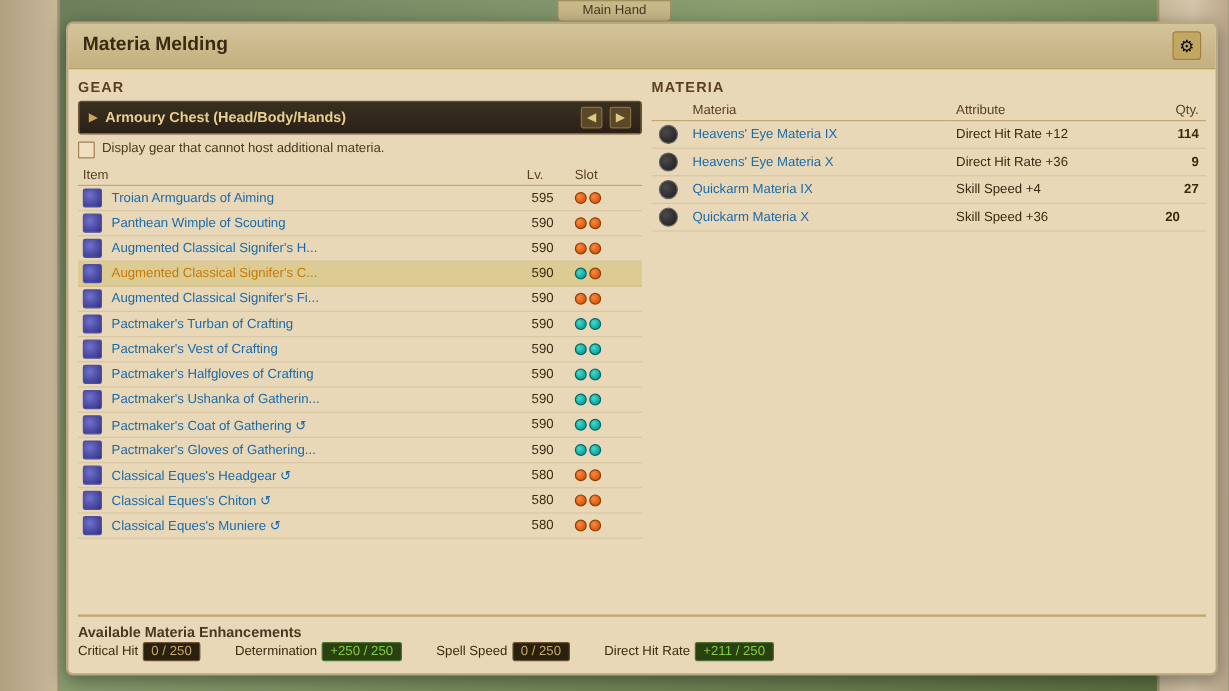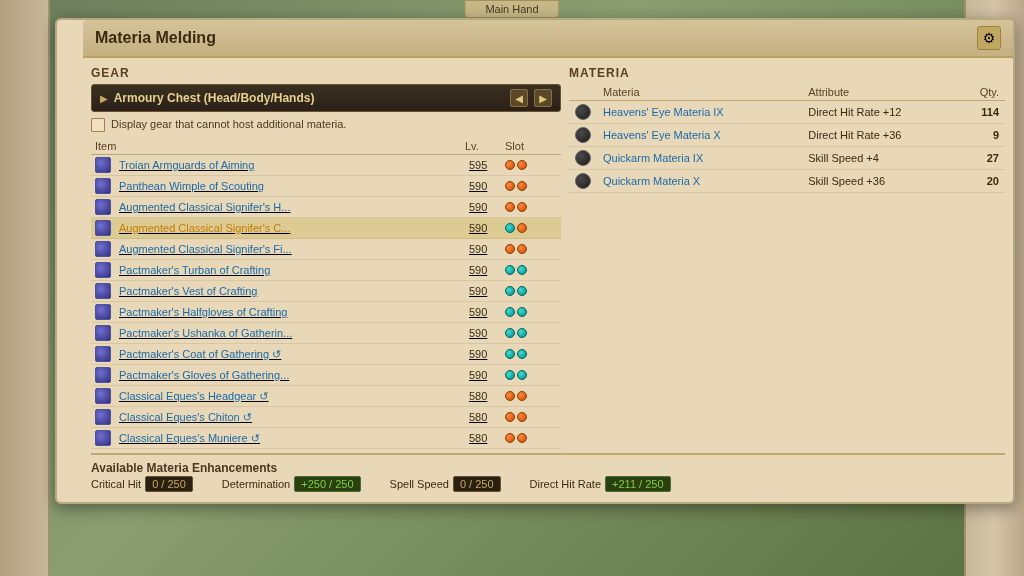--- a/index.html
+++ b/index.html
@@ -32,26 +32,25 @@
       width: 50px;
       height: 576px;
       background: linear-gradient(90deg, #b0a080, #c8b89a);
       border-right: 2px solid #a09070;
     }
     .main-window {
       position: absolute;
       left: 55px;
       top: 18px;
       width: 960px;
-      height: 486px;
+      height: 545px;
       background: #e8d8b8;
       border: 2px solid #b8a880;
       border-radius: 6px;
       box-shadow: 0 4px 16px rgba(0,0,0,0.4);
-      padding-left: 26px;
     }
     .title-bar {
       background: linear-gradient(180deg, #d4c49a, #c4b080);
       border-bottom: 2px solid #b8a060;
       padding: 6px 12px;
       display: flex;
       align-items: center;
       justify-content: space-between;
       border-radius: 4px 4px 0 0;
     }
@@ -264,21 +263,20 @@
     }
     .right-col {
       flex: 1;
       display: flex;
       flex-direction: column;
     }
     .scrollable-list {
       overflow-y: auto;
       flex: 1;
       max-height: 340px;
-      text-decoration: underline;
     }
     .scrollable-list::-webkit-scrollbar {
       width: 8px;
     }
     .scrollable-list::-webkit-scrollbar-track {
       background: #d4c09a;
     }
     .scrollable-list::-webkit-scrollbar-thumb {
       background: #a08050;
       border-radius: 4px;
@@ -532,21 +530,21 @@
               <tr>
                 <td><span class="materia-icon"></span></td>
                 <td style="color: rgb(26, 106, 170);">Quickarm Materia IX</td>
                 <td>Skill Speed +4</td>
                 <td class="qty-num" style="text-align: right;">27</td>
               </tr>
               <tr>
                 <td><span class="materia-icon"></span></td>
                 <td style="color: rgb(26, 106, 170);">Quickarm Materia X</td>
                 <td>Skill Speed +36</td>
-                <td class="qty-num" style="text-align: right;">20</td>
+                <td class="qty-num" style="">20</td>
               </tr>
             </tbody>
         </table>
       </div>
     </div>
 
     <div class="bottom-section">
       <div class="bottom-label">Available Materia Enhancements</div>
       <div class="enhancements-row" id="enhancements-row">
           <div class="enhancement-item">

